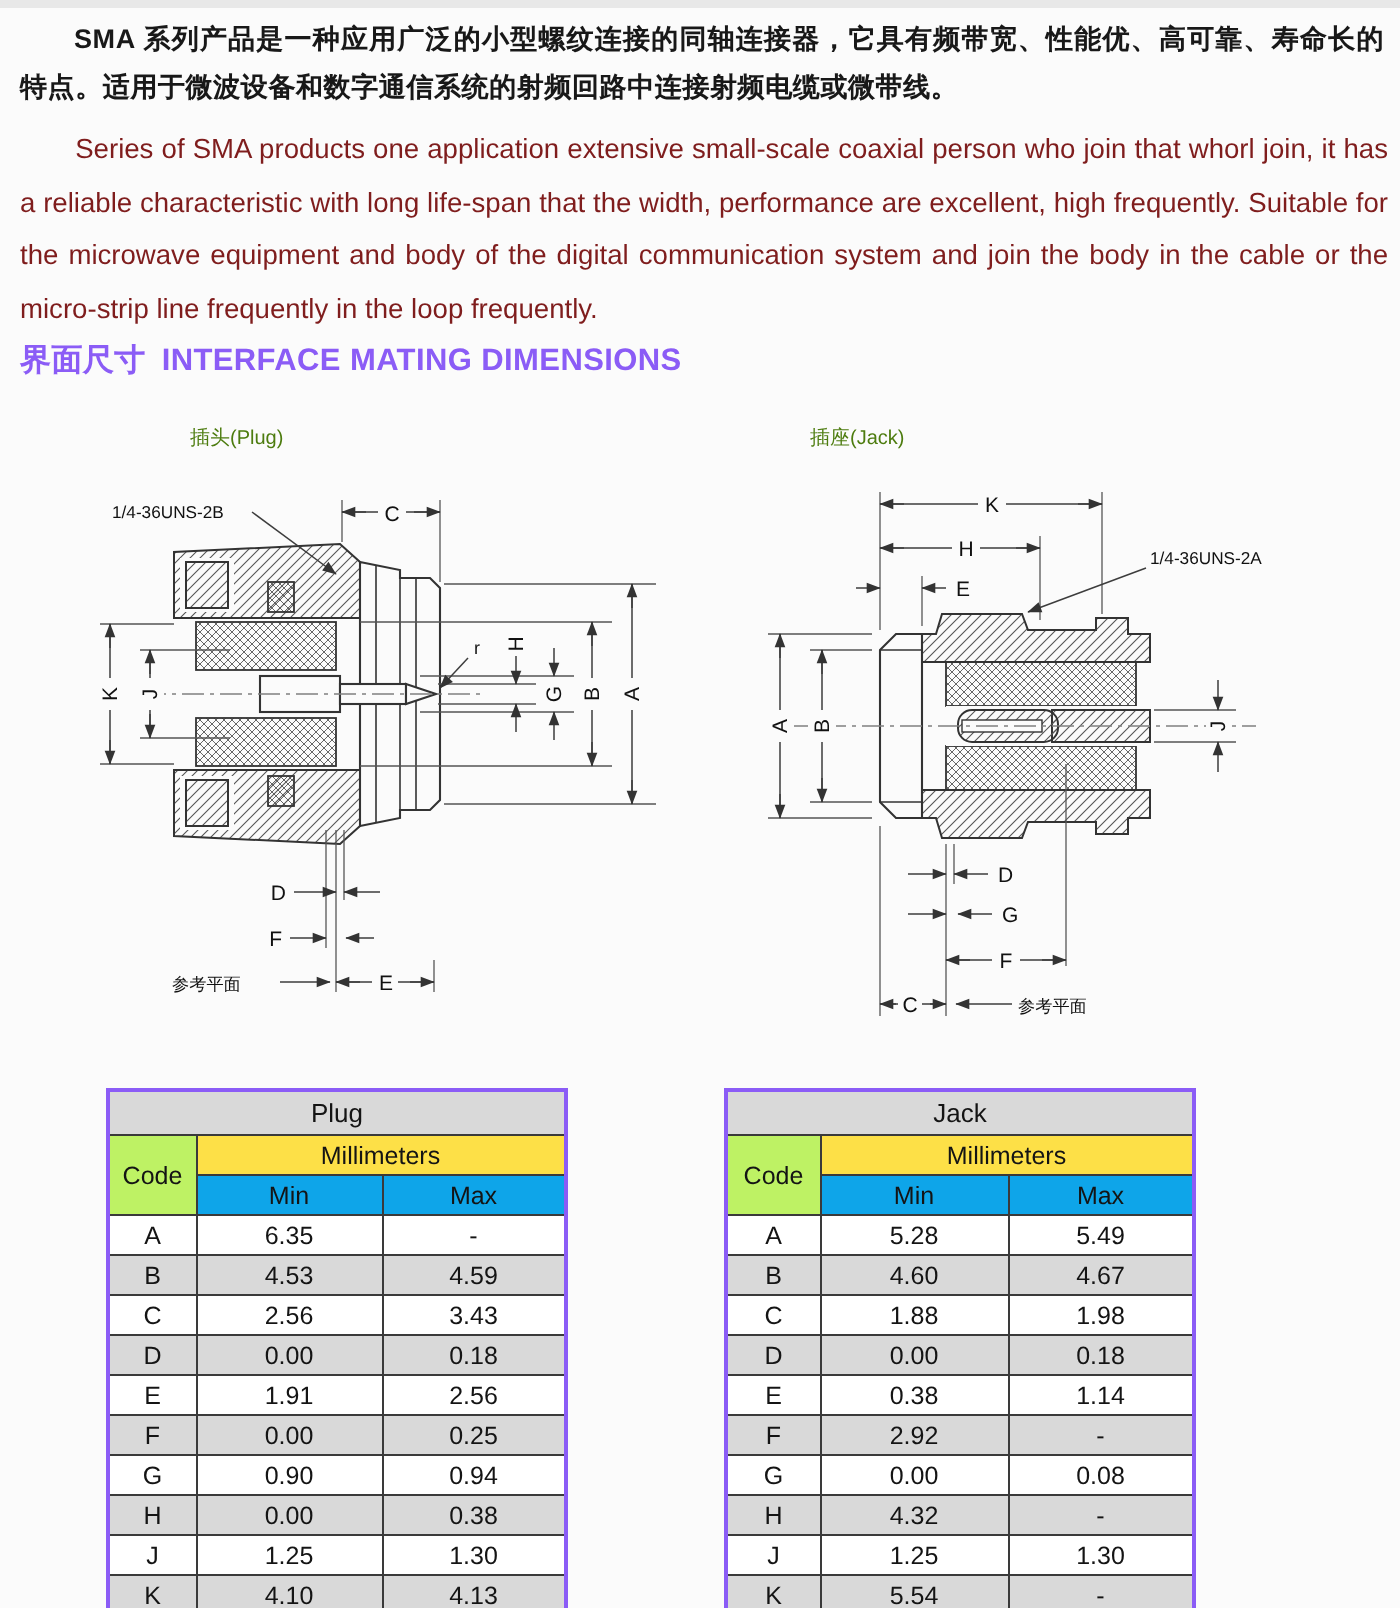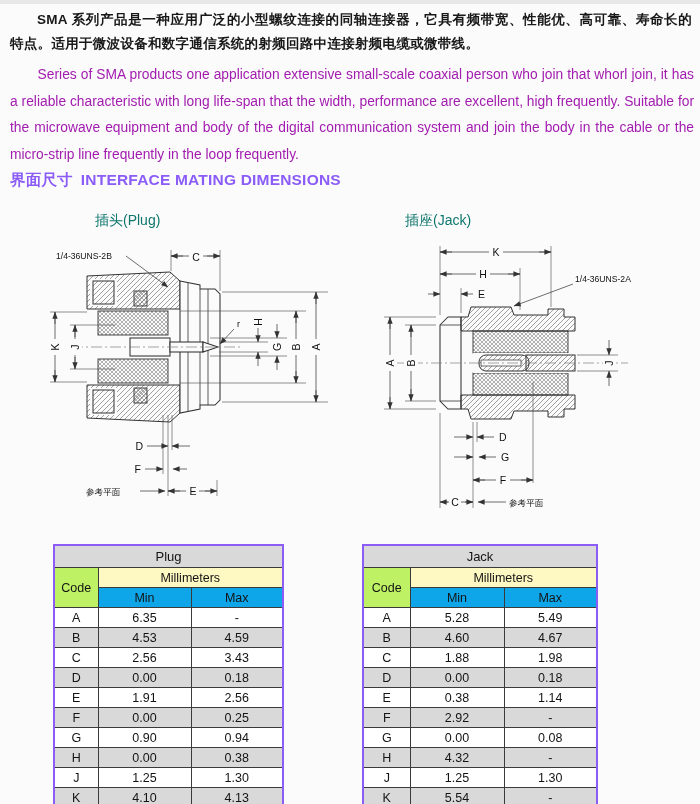--- a/index.html
+++ b/index.html
@@ -8,29 +8,29 @@
     background:#fbfbfb;overflow:hidden;
     font-family:"Liberation Sans","DejaVu Sans",sans-serif;color:#1a1a1a;
   }
   .intro-cn{
     position:absolute;left:10px;top:4px;width:682px;margin:0;
     font-size:13.5px;line-height:24px;font-weight:600;color:#181818;
     text-indent:2em;text-align:justify;letter-spacing:.3px;
   }
   .intro-en{
     position:absolute;left:10px;top:58px;width:684px;margin:0;
-    font-size:13.8px;line-height:26.5px;color:#a21caf;
+    font-size:13.8px;line-height:26.5px;color:#7f1d1d;
     text-indent:2em;text-align:justify;
   }
   .section-heading{
     position:absolute;left:10px;top:166px;margin:0;
     font-size:15.5px;font-weight:bold;color:#8b5cf6;letter-spacing:.2px;
   }
   .section-heading .gap{display:inline-block;width:8px;}
-  .fig-label{position:absolute;font-size:14px;color:#0f766e;}
+  .fig-label{position:absolute;font-size:10px;color:#4d7c0f;}
   .plug-label{left:95px;top:208px;}
   .jack-label{left:405px;top:208px;}
   .drawing{position:absolute;}
   .plug-svg{left:30px;top:230px;}
   .jack-svg{left:378px;top:226px;}
 
   
   .drawing .bg{fill:#fbfbfb;stroke:none;}
   .drawing .outline{fill:#fbfbfb;stroke:#333;stroke-width:1.05;}
   .drawing .ln{stroke:#333;stroke-width:.8;}
@@ -53,21 +53,21 @@
     border:2px solid #8b5cf6;
   }
   .plug-table{left:53px;top:540px;width:229px;}
   .jack-table{left:362px;top:540px;width:234px;}
   .dim-table th,.dim-table td{
     border:1px solid #3a3a3a;height:19px;padding:0;
     text-align:center;font-weight:normal;vertical-align:middle;
   }
   .dim-table th.title{background:#d9d9d9;height:21px;font-size:13px;}
   .dim-table tr.minmax th{background:#0ea5e9;}
-  .dim-table th.unit{background:#fef9c3;}
+  .dim-table th.unit{background:#fde047;}
   .dim-table th.code{background:#bef264;}
   .dim-table tbody tr:nth-child(even) td{background:#d9d9d9;}
 </style>
 </head>
 <body>
 
 <div class="page">
 
   <p class="intro-cn">SMA 系列产品是一种应用广泛的小型螺纹连接的同轴连接器，它具有频带宽、性能优、高可靠、寿命长的特点。适用于微波设备和数字通信系统的射频回路中连接射频电缆或微带线。</p>
   <p class="intro-en">Series of SMA products one application extensive small-scale coaxial person who join that whorl join, it has a reliable characteristic with long life-span that the width, performance are excellent, high frequently. Suitable for the microwave equipment and body of the digital communication system and join the body in the cable or the micro-strip line frequently in the loop frequently.</p>

